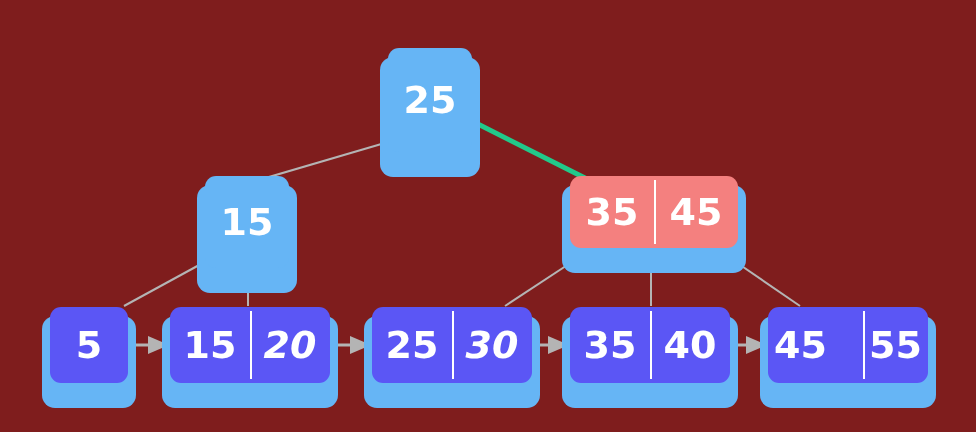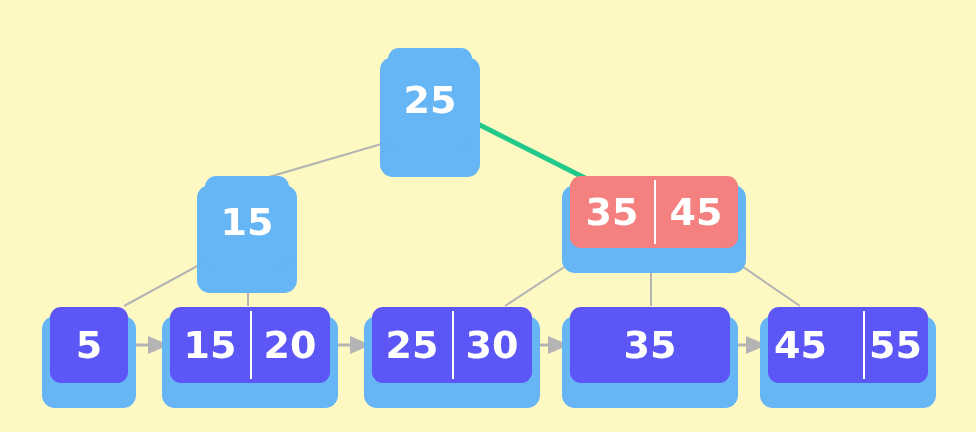--- a/index.html
+++ b/index.html
@@ -12,21 +12,21 @@
     height: 432px;
     position: relative;
     overflow: hidden;
     font-family: "DejaVu Sans", sans-serif;
   }
   #stage {
     position: absolute;
     left: 0; top: 0;
     width: 976px;
     height: 432px;
-    background: #fef9c3;
+    background: #7f1d1d;
   }
   #edge-layer {
     position: absolute;
     left: 0; top: 0;
     width: 976px;
     height: 432px;
     z-index: 1;
   }
   #node-layer {
     position: absolute;
@@ -118,30 +118,31 @@
         <div class="cell" style="color: rgb(255, 255, 255);">35</div>
         <div class="cell" style="color: rgb(255, 255, 255);">45</div>
       </div>
       <div class="node-shadow" style="left: 42px; top: 316px; width: 94px; height: 92px; background: rgb(102, 181, 245);"></div>
       <div class="node leaf" style="left: 50px; top: 307px; width: 78px; height: 76px; background: rgb(91, 86, 245);">
         <div class="cell" style="color: rgb(255, 255, 255);">5</div>
       </div>
       <div class="node-shadow" style="left: 162px; top: 316px; width: 176px; height: 92px; background: rgb(102, 181, 245);"></div>
       <div class="node leaf" style="left: 170px; top: 307px; width: 160px; height: 76px; background: rgb(91, 86, 245);">
         <div class="cell" style="color: rgb(255, 255, 255);">15</div>
-        <div class="cell" style="color: rgb(255, 255, 255);">20</div>
+        <div class="cell" style="color: rgb(255, 255, 255); font-style: italic;">20</div>
       </div>
       <div class="node-shadow" style="left: 364px; top: 316px; width: 176px; height: 92px; background: rgb(102, 181, 245);"></div>
       <div class="node leaf" style="left: 372px; top: 307px; width: 160px; height: 76px; background: rgb(91, 86, 245);">
         <div class="cell" style="color: rgb(255, 255, 255);">25</div>
-        <div class="cell" style="color: rgb(255, 255, 255);">30</div>
+        <div class="cell" style="color: rgb(255, 255, 255); font-style: italic;">30</div>
       </div>
       <div class="node-shadow" style="left: 562px; top: 316px; width: 176px; height: 92px; background: rgb(102, 181, 245);"></div>
       <div class="node leaf" style="left: 570px; top: 307px; width: 160px; height: 76px; background: rgb(91, 86, 245);">
         <div class="cell" style="color: rgb(255, 255, 255);">35</div>
+        <div class="cell" style="color: rgb(255, 255, 255);">40</div>
       </div>
       <div class="node-shadow" style="left: 760px; top: 316px; width: 176px; height: 92px; background: rgb(102, 181, 245);"></div>
       <div class="node leaf" style="left: 768px; top: 307px; width: 160px; height: 76px; background: rgb(91, 86, 245);">
         <div class="cell" style="color: rgb(255, 255, 255);">45</div>
         <div class="cell" style="color: rgb(255, 255, 255); margin-left: 30px;">55</div>
       </div>
     </div>
 
 </div>
 

